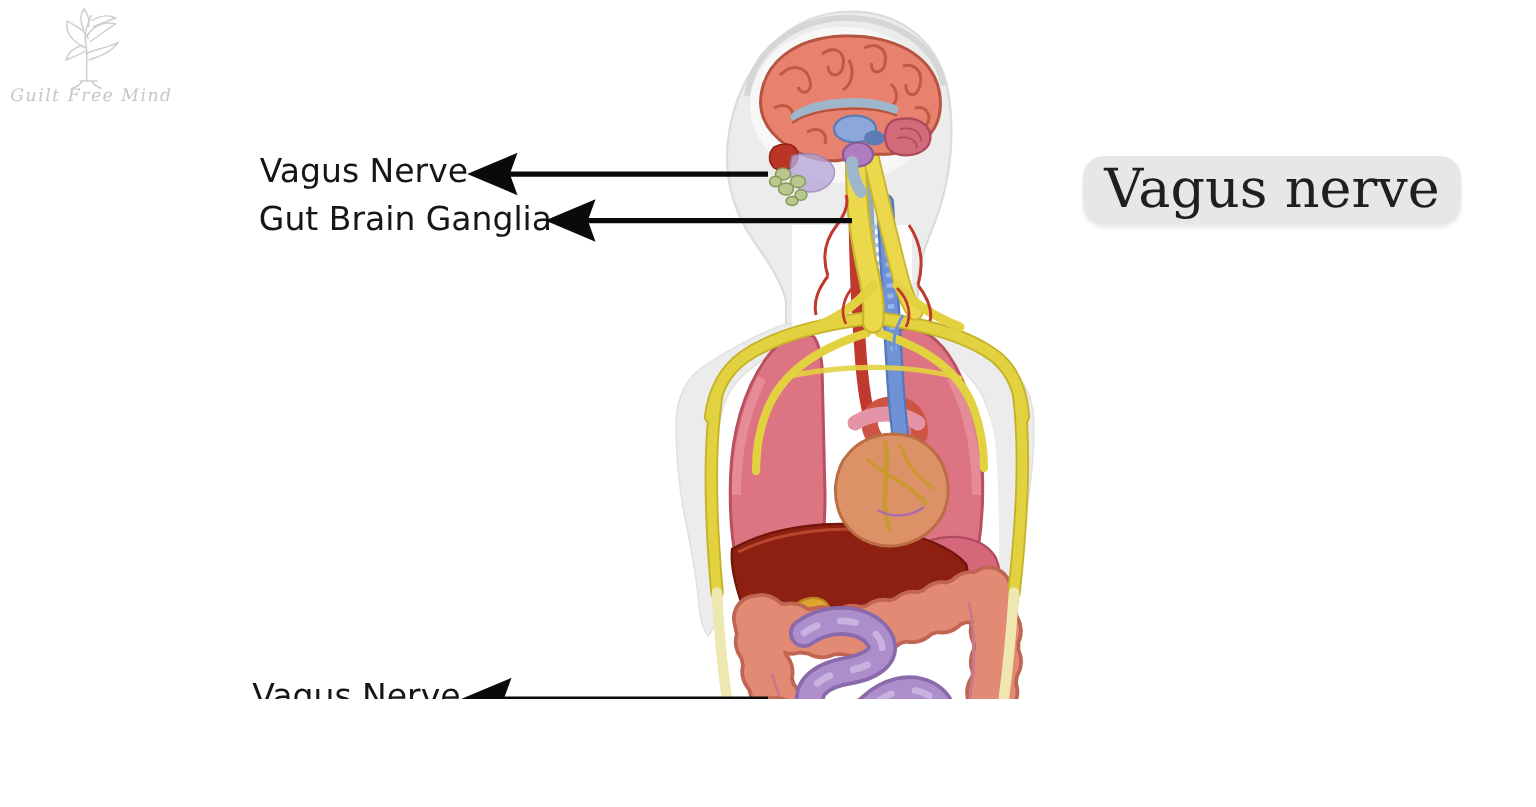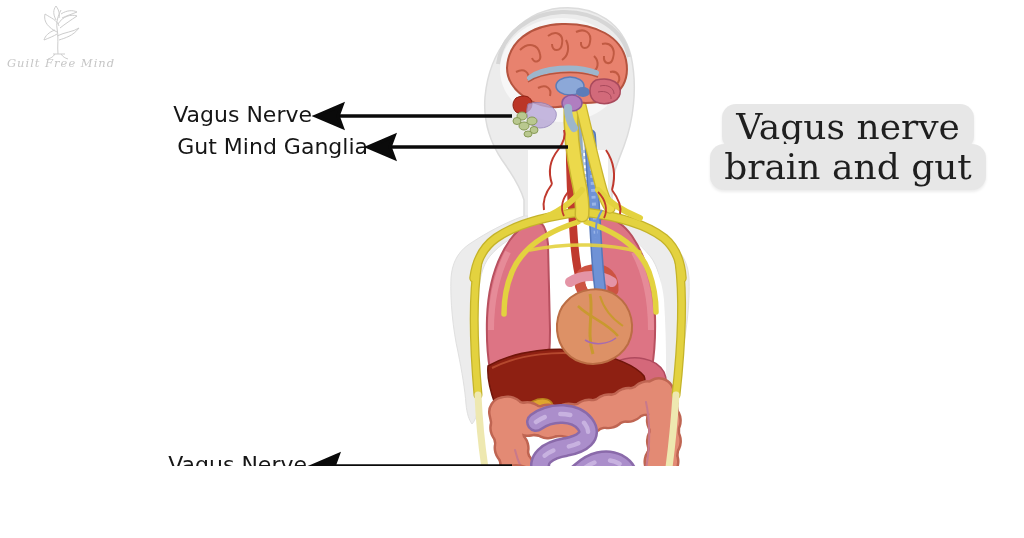--- a/index.html
+++ b/index.html
@@ -194,21 +194,21 @@
       <ellipse cx="102" cy="116" rx="5" ry="4"></ellipse>
       <ellipse cx="112" cy="121" rx="5" ry="4"></ellipse>
       <ellipse cx="104" cy="126" rx="5" ry="4"></ellipse>
       <ellipse cx="114" cy="130" rx="4" ry="3.5"></ellipse>
       <ellipse cx="97" cy="121" rx="4" ry="3.5"></ellipse>
       <ellipse cx="108" cy="134" rx="4" ry="3"></ellipse>
     </g>
   </svg>
 
   <div id="label-vagus-top" class="callout-label">Vagus Nerve</div>
-  <div id="label-ganglia" class="callout-label">Gut Mind Ganglia</div>
+  <div id="label-ganglia" class="callout-label">Gut Brain Ganglia</div>
   <div id="label-vagus-bottom" class="callout-label">Vagus Nerve</div>
 
   <svg id="arrows" width="1024" height="538" viewBox="0 0 1024 538">
     <g stroke="#0a0a0a" stroke-width="3.5" fill="#0a0a0a">
       <g>
         <line x1="512" y1="116" x2="338" y2="116"></line>
         <path d="M316,116 L342,105 L338,116 L342,127 Z"></path>
       </g>
       <g>
         <line x1="568" y1="147" x2="390" y2="147"></line>
@@ -216,17 +216,16 @@
       </g>
       <g>
         <line x1="512" y1="466" x2="334" y2="466"></line>
         <path d="M312,466 L338,455 L334,466 L338,477 Z"></path>
       </g>
     </g>
   </svg>
 
   <div class="title-block">
     <div class="title-line"><span>Vagus nerve</span></div>
-    <div class="title-line"><span>brain and gut</span></div>
   </div>
 
 
 </div>
 
 </body></html>

